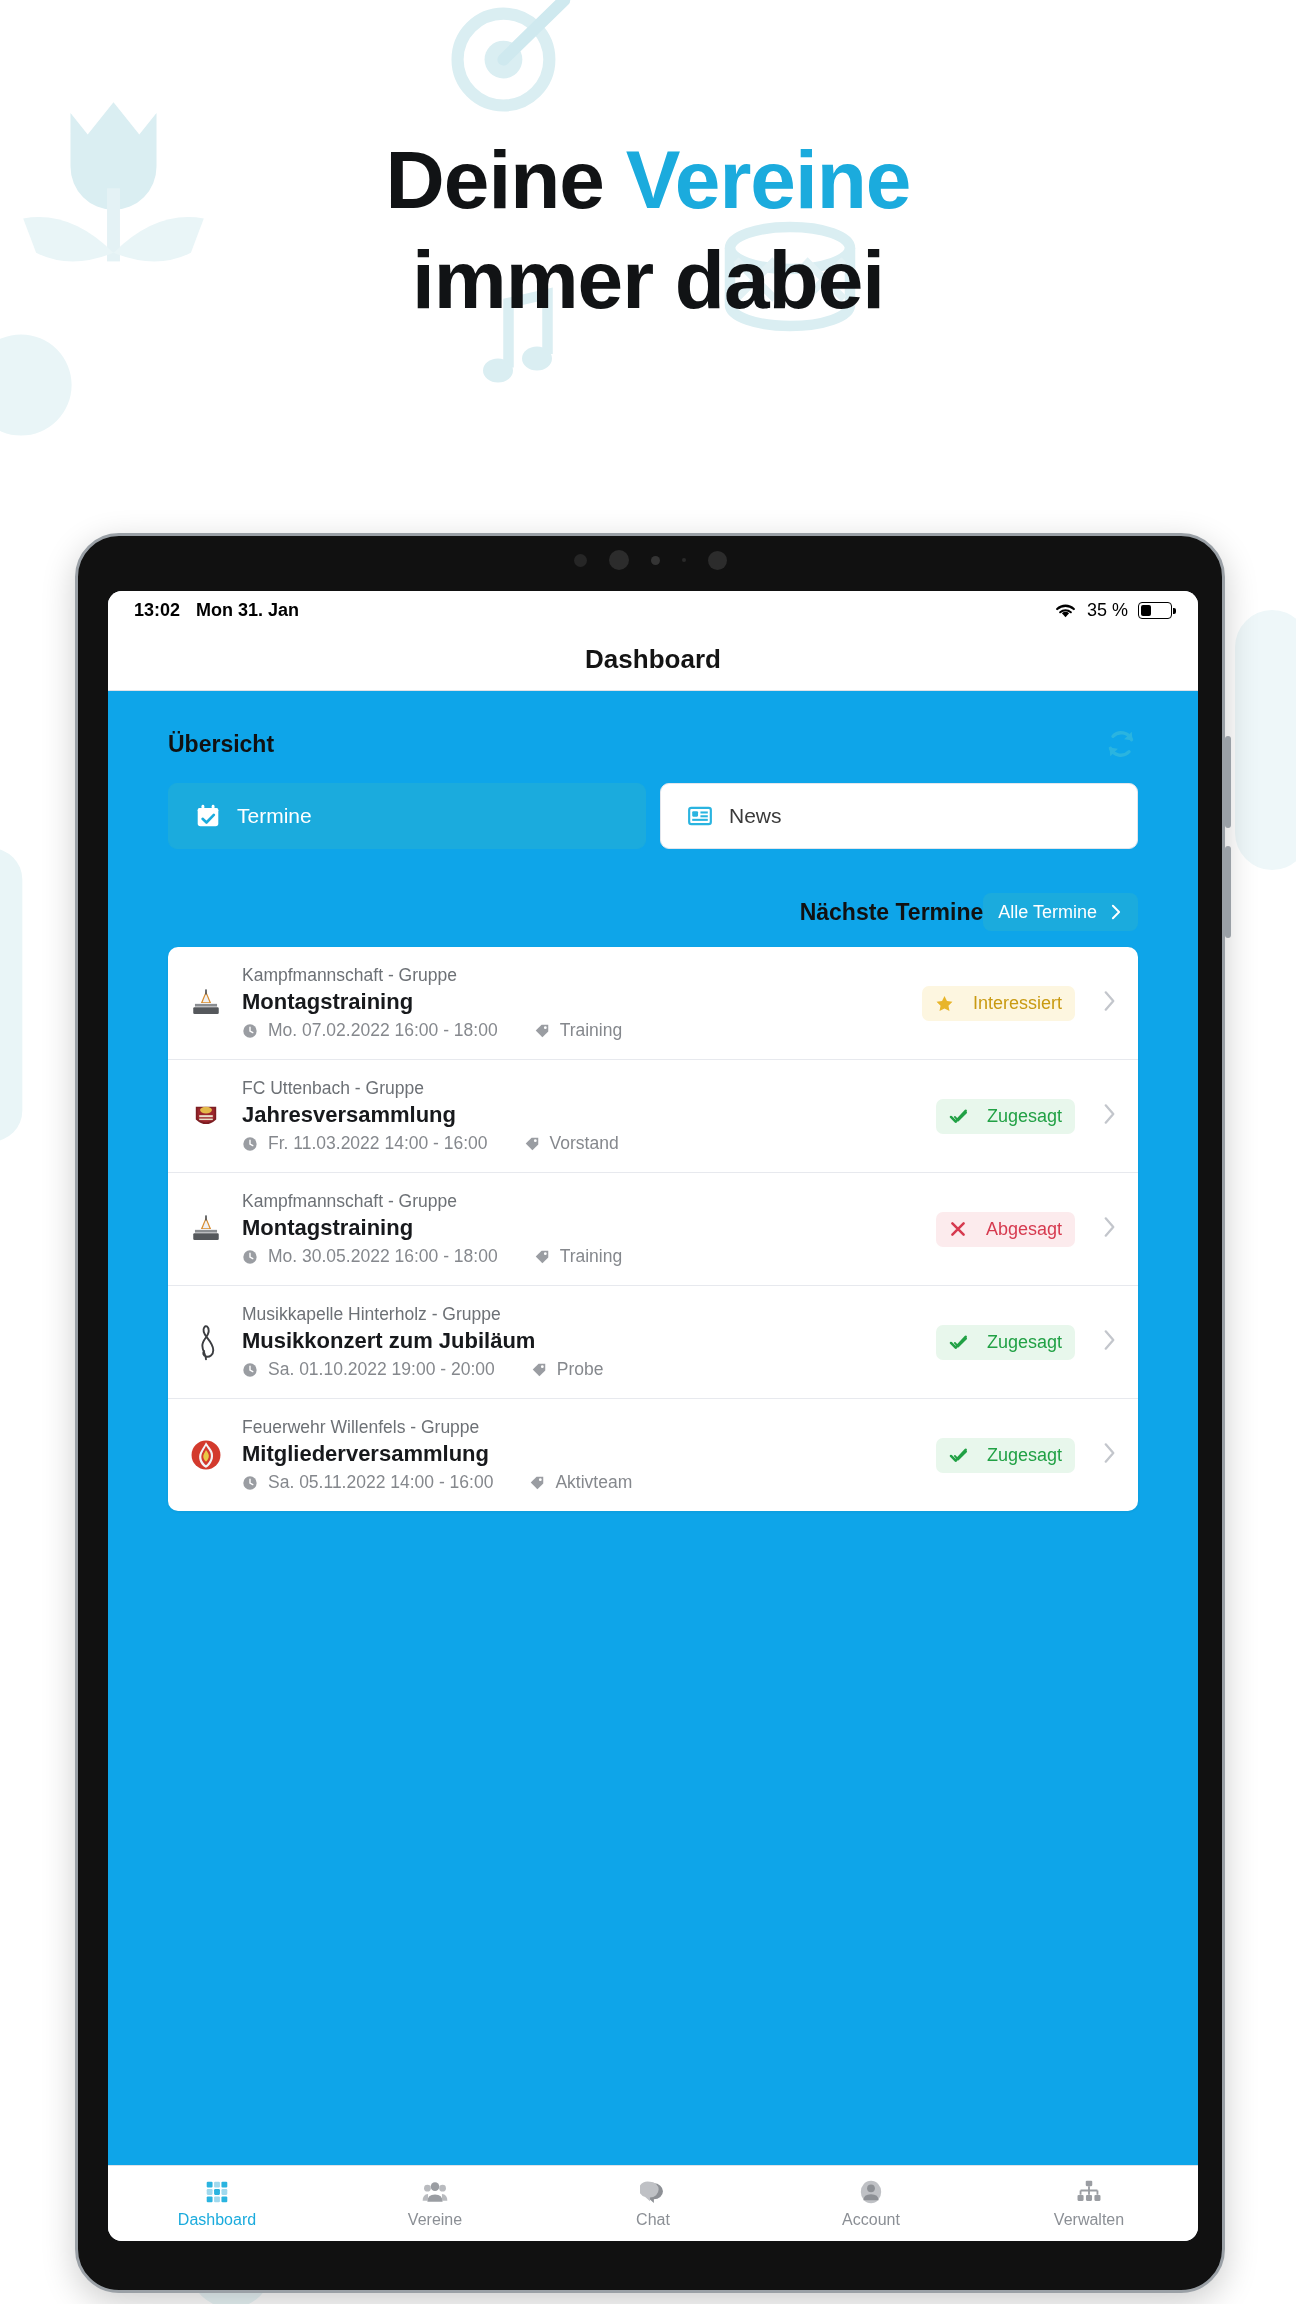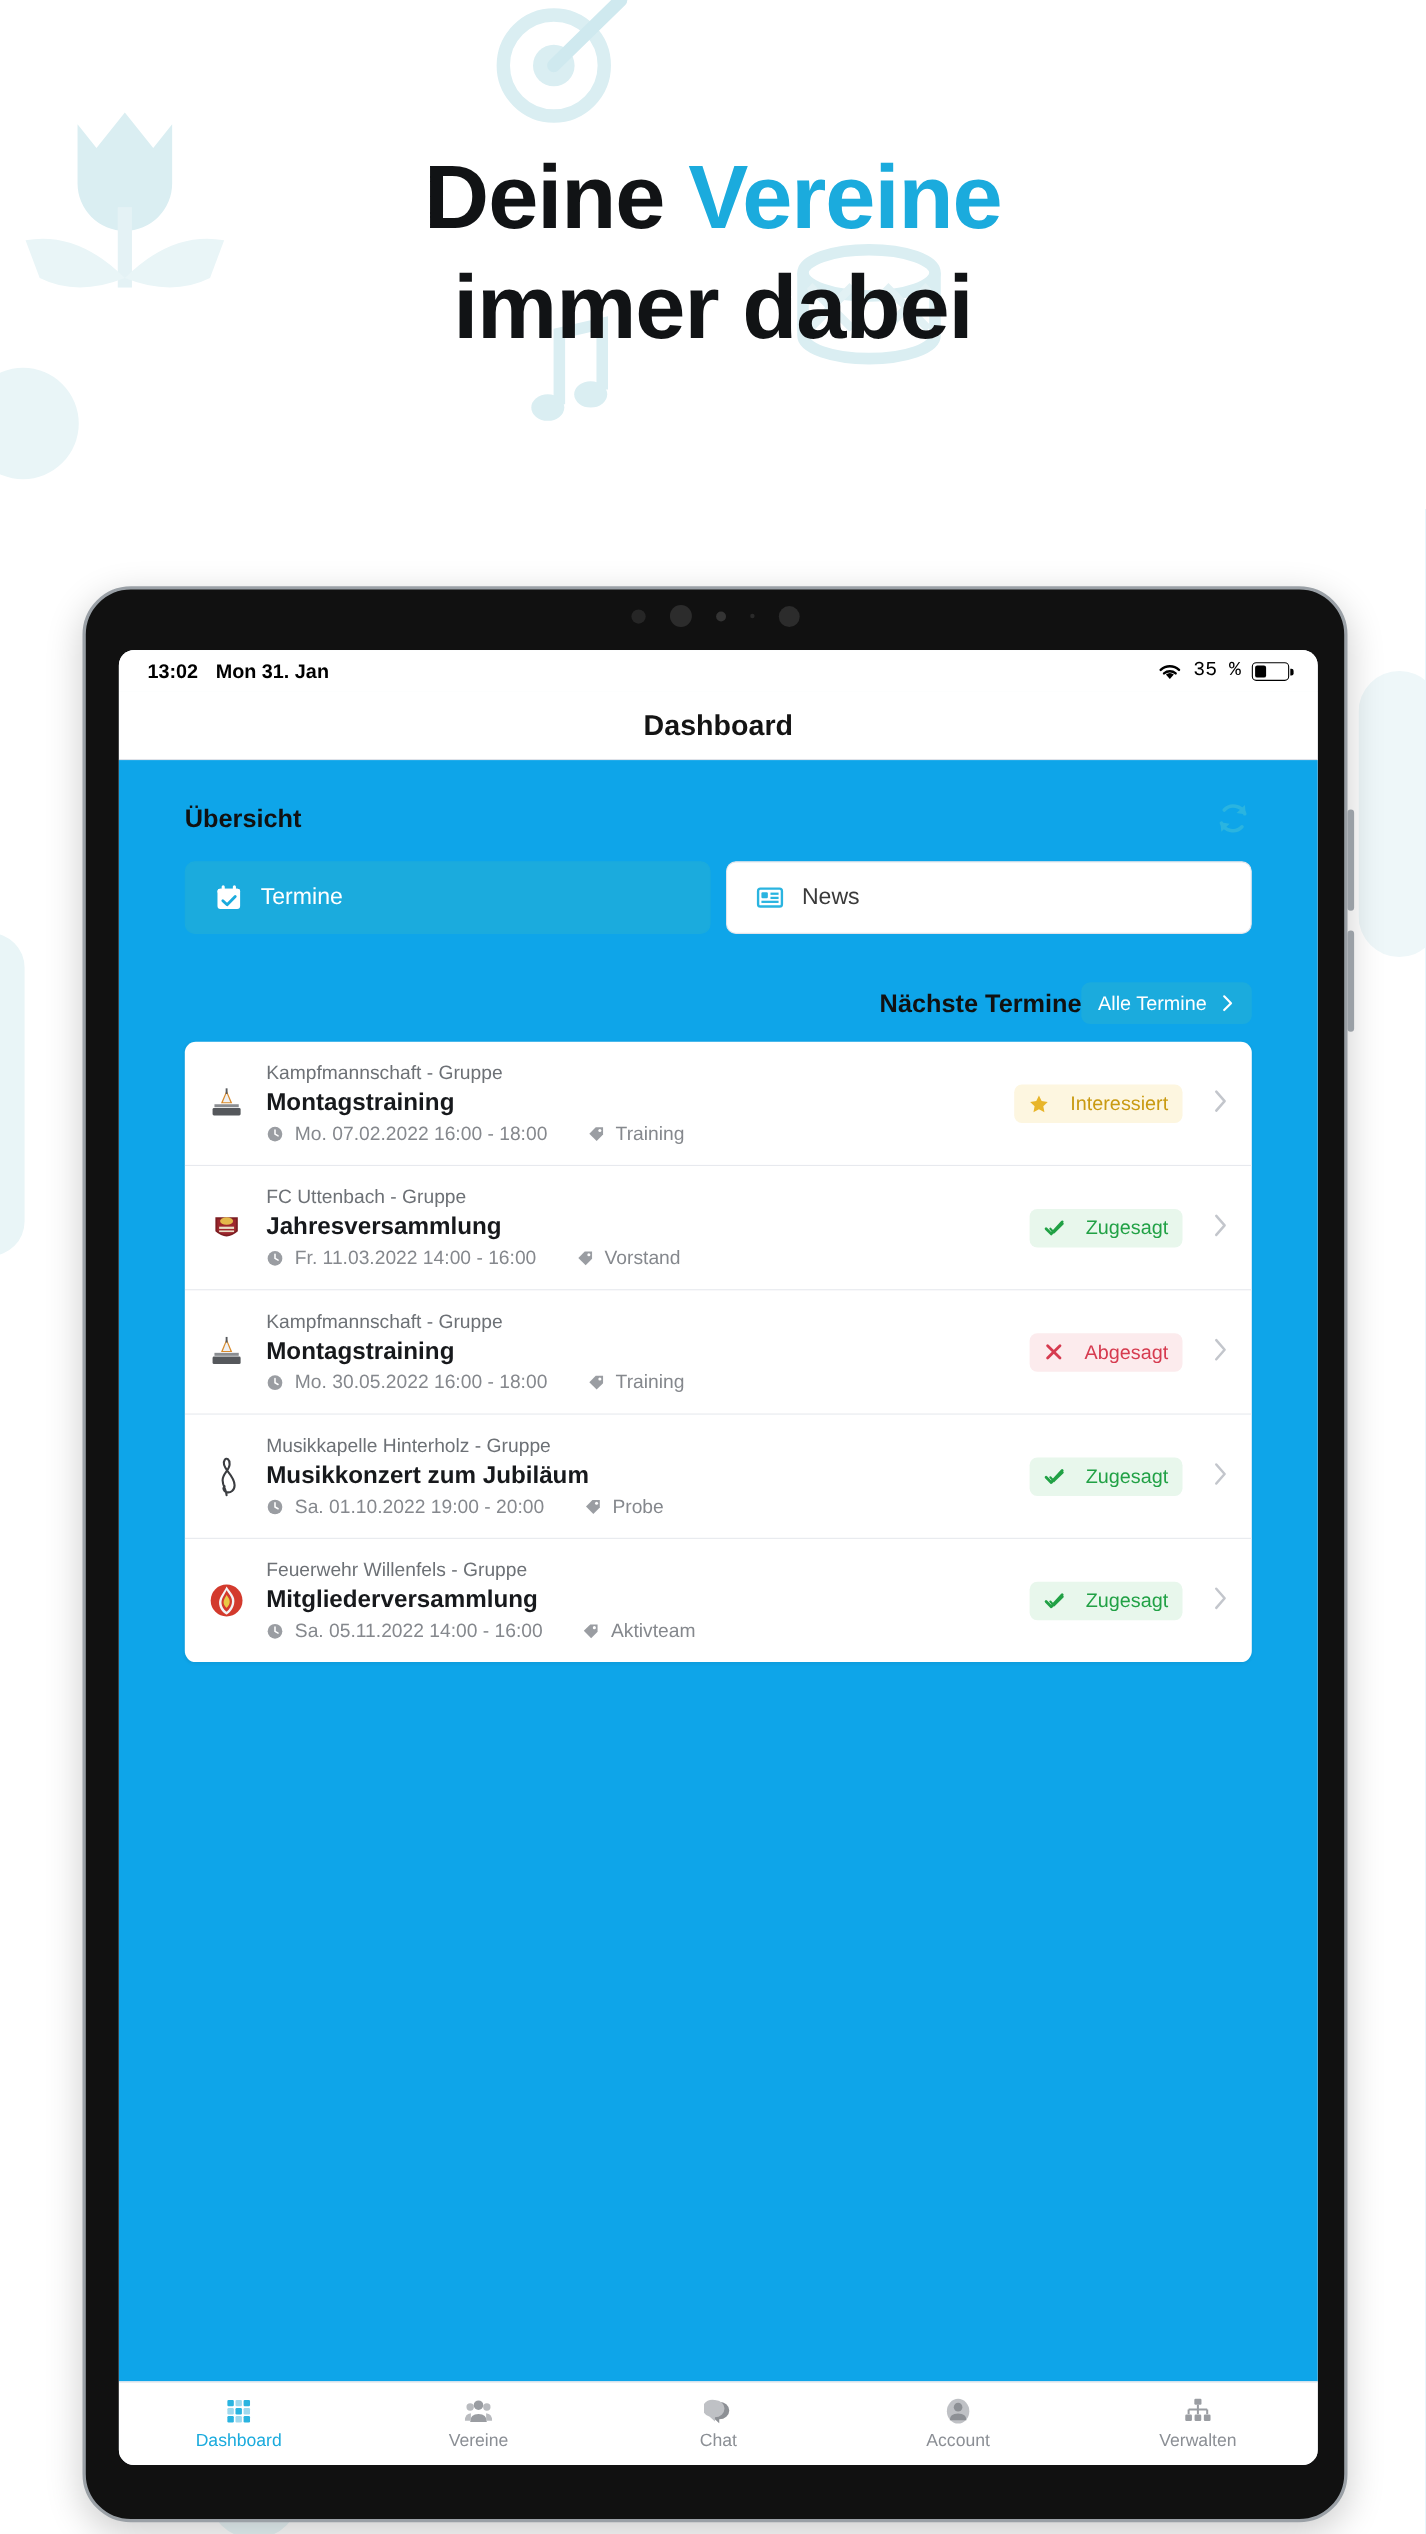--- a/index.html
+++ b/index.html
@@ -81,21 +81,21 @@
     background: #ffffff;
     height: 38px;
     display: flex; align-items: center;
     padding: 0 26px;
     font-size: 18px; color: #000;
     flex: 0 0 auto;
   }
   .sb-time { font-weight: 600; }
   .sb-date { margin-left: 16px; font-weight: 600; }
   .sb-right { margin-left: auto; display: flex; align-items: center; gap: 10px; }
-  .sb-batt-pct { font-size: 18px; font-family: Liberation Mono, monospace; }
+  .sb-batt-pct { font-size: 18px; }
   .batt-shell {
     width: 34px; height: 17px;
     border: 1.6px solid #000; border-radius: 4px;
     position: relative; display: flex; align-items: center; padding: 2px;
   }
   .batt-shell::after {
     content: ""; position: absolute; right: -5px; top: 5px;
     width: 2.6px; height: 6px; background: #000; border-radius: 0 2px 2px 0;
   }
   .batt-fill { height: 100%; background: #000; border-radius: 2px; }

